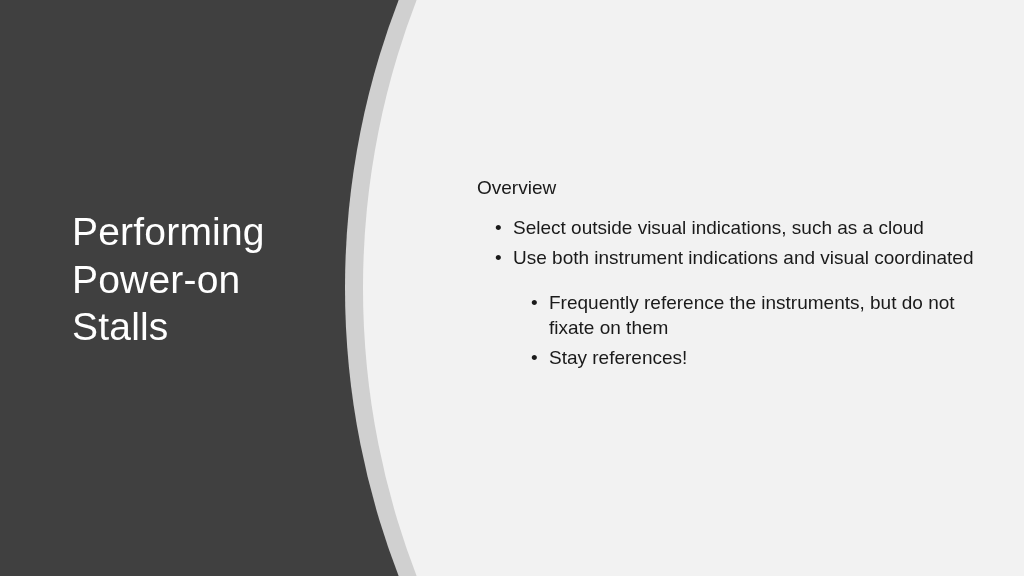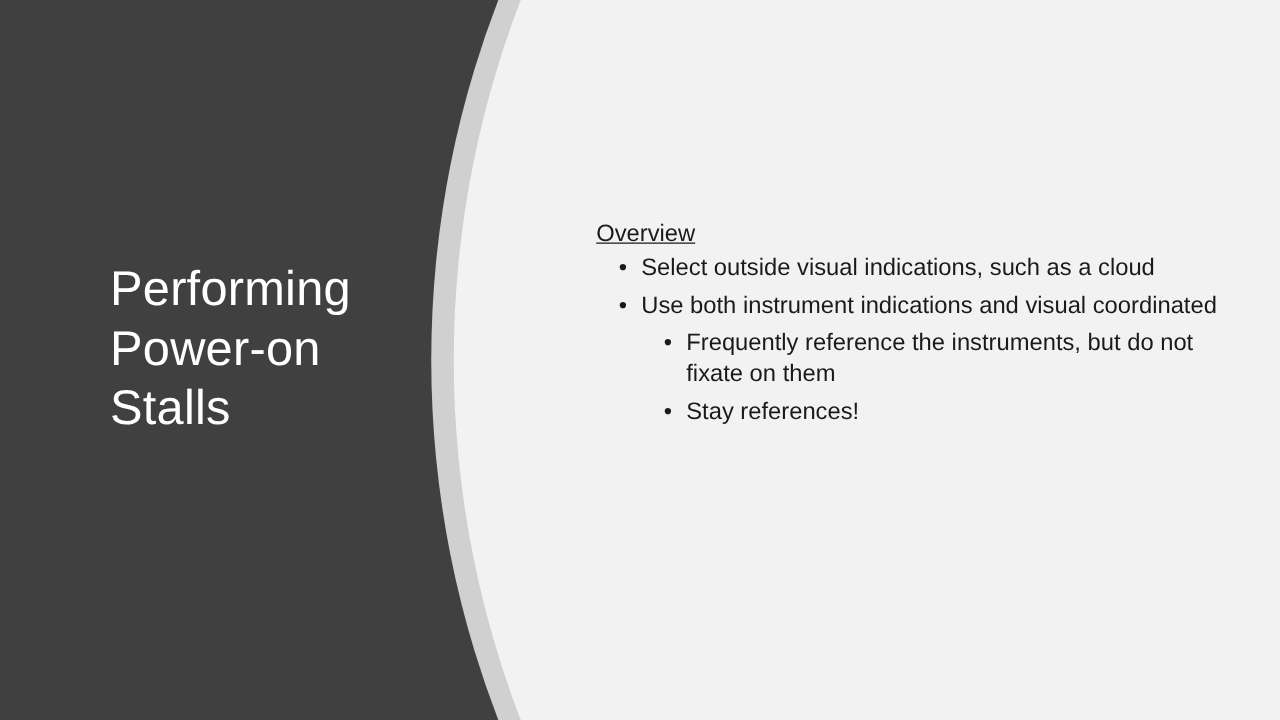--- a/index.html
+++ b/index.html
@@ -40,63 +40,62 @@
       width: 1600px;
       height: 1600px;
       border-radius: 50%;
       background: #f2f2f2;
       left: 363px;
       top: -512px;
     }
     .title-block {
       position: absolute;
       z-index: 5;
-      left: 88px;
+      left: 72px;
       top: 208px;
       color: #ffffff;
       font-weight: 300;
       font-size: 39px;
       line-height: 1.22;
       letter-spacing: 0.2px;
     }
     .content-block {
       position: absolute;
       z-index: 5;
       left: 477px;
       top: 175px;
       width: 500px;
       color: #1a1a1a;
       font-family: "Segoe UI", -apple-system, sans-serif;
       font-size: 19px;
       line-height: 1.32;
     }
     .overview-heading {
       font-weight: 400;
-      margin-bottom: 2px;
-      text-decoration: underline;
+      margin-bottom: 15px;
     }
     ul {
       list-style: none;
     }
     ul.level1 {
       padding-left: 36px;
     }
     ul.level1 > li {
       position: relative;
       margin-bottom: 5px;
     }
     ul.level1 > li::before {
       content: "•";
       position: absolute;
       left: -18px;
       top: 0;
     }
     ul.level2 {
       padding-left: 36px;
-      margin-top: 5px;
+      margin-top: 20px;
     }
     ul.level2 > li {
       position: relative;
       margin-bottom: 5px;
     }
     ul.level2 > li::before {
       content: "•";
       position: absolute;
       left: -18px;
       top: 0;

